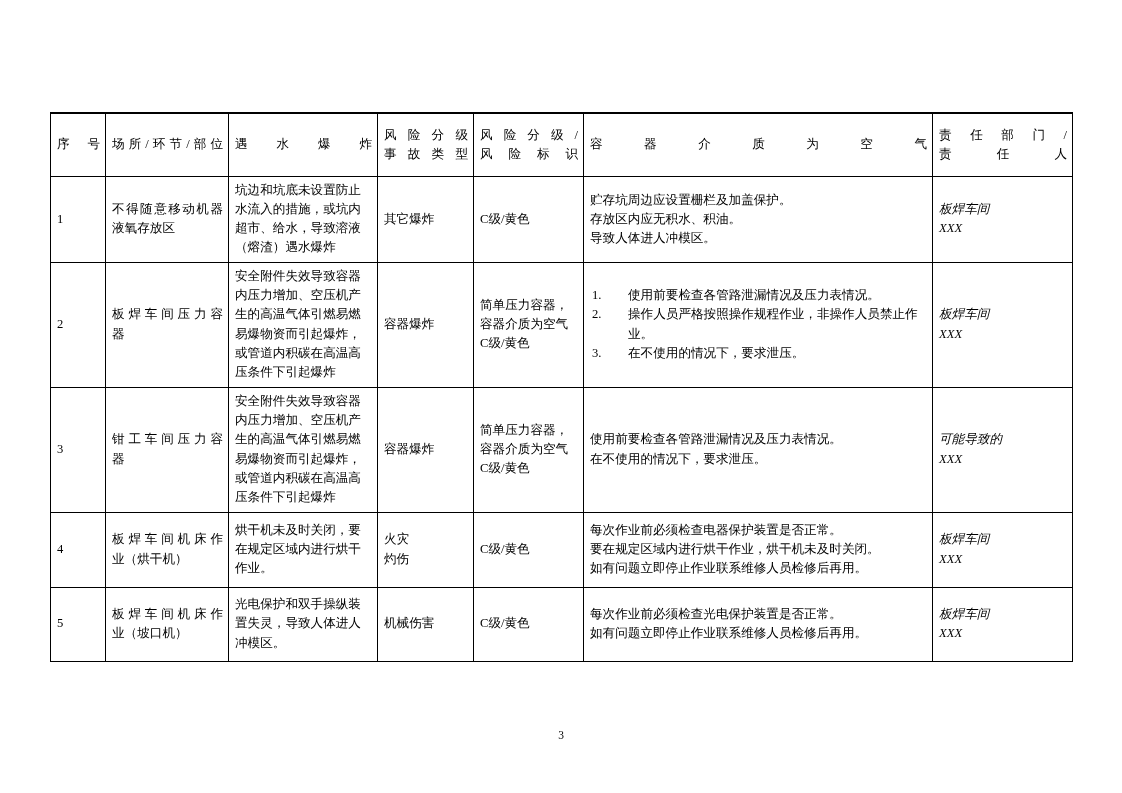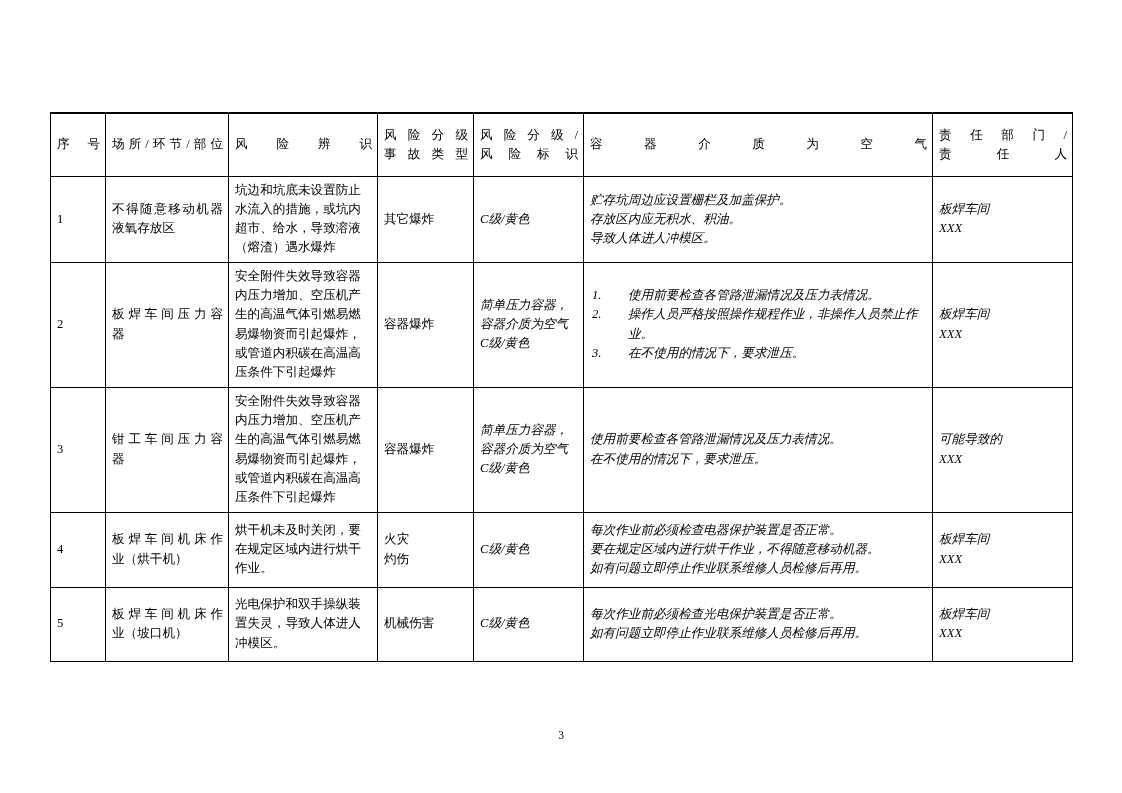--- a/index.html
+++ b/index.html
@@ -82,22 +82,22 @@
   }
   .cell-place .nj { text-align: center; text-align-last: left; }
   .cell-risk {
     text-align: justify;
     text-align-last: left;
     padding-left: 7px;
     padding-right: 6px;
     margin-top: 19px;
   }
   .cell-acc { text-align: left; padding-left: 9px; }
-  .cell-grade { text-align: left; padding-left: 9px; font-style: italic; }
-  .cell-meas { text-align: left; padding-left: 8px; font-style: italic; }
+  .cell-grade { text-align: left; padding-left: 9px; }
+  .cell-meas { text-align: left; padding-left: 8px; }
   .cell-dept { text-align: left; padding-left: 8px; font-style: italic; }
 
   .numlist {
     margin: 0;
     padding: 0;
     list-style: none;
   }
   .numlist li {
     position: relative;
     padding-left: 38px;
@@ -138,21 +138,21 @@
     </colgroup>
     <thead>
       <tr>
         <td class="hdr">
           <span class="just">序号</span>
         </td>
         <td class="hdr">
           <span class="just">场所/环节/部位</span>
         </td>
         <td class="hdr">
-          <span class="just">风险辨识</span>
+          <span class="just">遇水爆炸</span>
         </td>
         <td class="hdr">
           <span class="l2">风险分级</span>
           <span class="l2">事故类型</span>
         </td>
         <td class="hdr">
           <span class="l2">风险分级/</span>
           <span class="l2">风险标识</span>
         </td>
         <td class="hdr">
@@ -253,21 +253,21 @@
           <td class="cell-acc">
             <div>火灾</div>
             <div>灼伤</div>
           </td>
           <td class="cell-grade">
             <div>C级/黄色</div>
           </td>
           <td class="cell-meas">
             <div class="lines">
               <div>每次作业前必须检查电器保护装置是否正常。</div>
-              <div>要在规定区域内进行烘干作业，不得随意移动机器。</div>
+              <div>要在规定区域内进行烘干作业，烘干机未及时关闭。</div>
               <div>如有问题立即停止作业联系维修人员检修后再用。</div>
             </div>
           </td>
           <td class="cell-dept">
             <div>板焊车间</div>
             <div>XXX</div>
           </td>
         </tr>
         <tr style="height: 74px;">
           <td class="cell-no">5</td>

